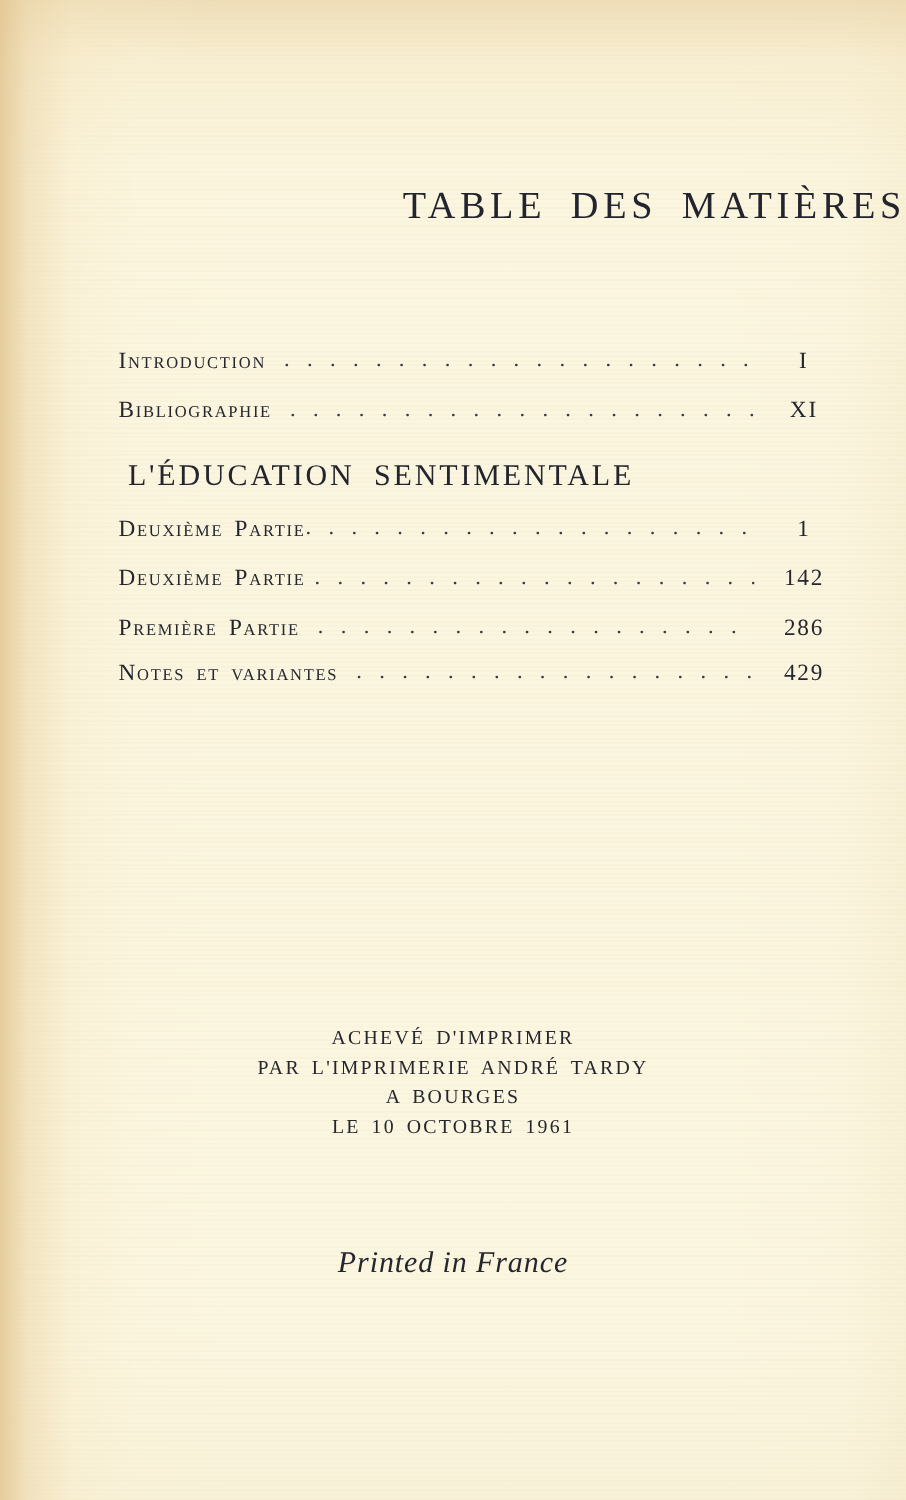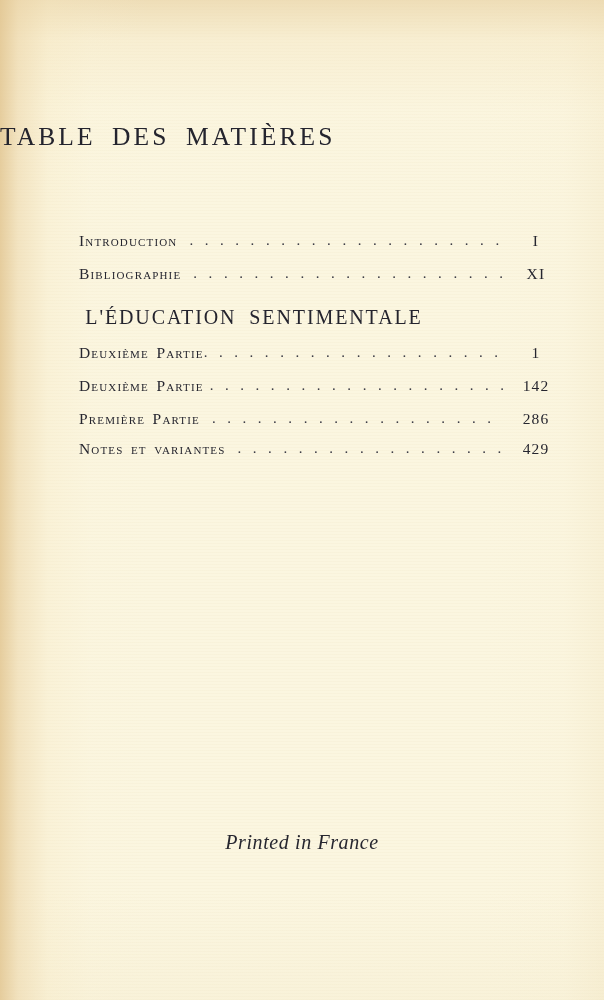--- a/index.html
+++ b/index.html
@@ -55,21 +55,21 @@
     width: 604px;
     height: 1000px;
   }
 
   
   .doc-title {
     position: absolute;
     left: 0;
     top: 122px;
     width: 604px;
-    text-align: left;
+    text-align: right;
     font-size: 25.5px;
     letter-spacing: 3.1px;
     word-spacing: 7px;
     color: #24242e;
     white-space: nowrap;
   }
 
   
   .section-heading {
     position: absolute;
@@ -242,18 +242,24 @@
     <div class="toc-block toc-group-c">
 
       <div class="toc-row">
         <span class="toc-label">Notes et variantes</span>
         <span class="toc-leader widegap">. . . . . . . . . . . . . . . . . . . . . . . . . . . . . . . . . . . . . . . . . . . . . . .</span>
         <span class="toc-page">429</span>
       </div>
 
     </div>
 
+    <div class="colophon">
+      <div class="colophon-line">ACHEVÉ D'IMPRIMER</div>
+      <div class="colophon-line">PAR L'IMPRIMERIE ANDRÉ TARDY</div>
+      <div class="colophon-line">A BOURGES</div>
+      <div class="colophon-line">LE 10 OCTOBRE 1961</div>
+    </div>
 
 
     <div class="printed-in">Printed in France</div>
 
   </div>
 </div>
 
 </body></html>

